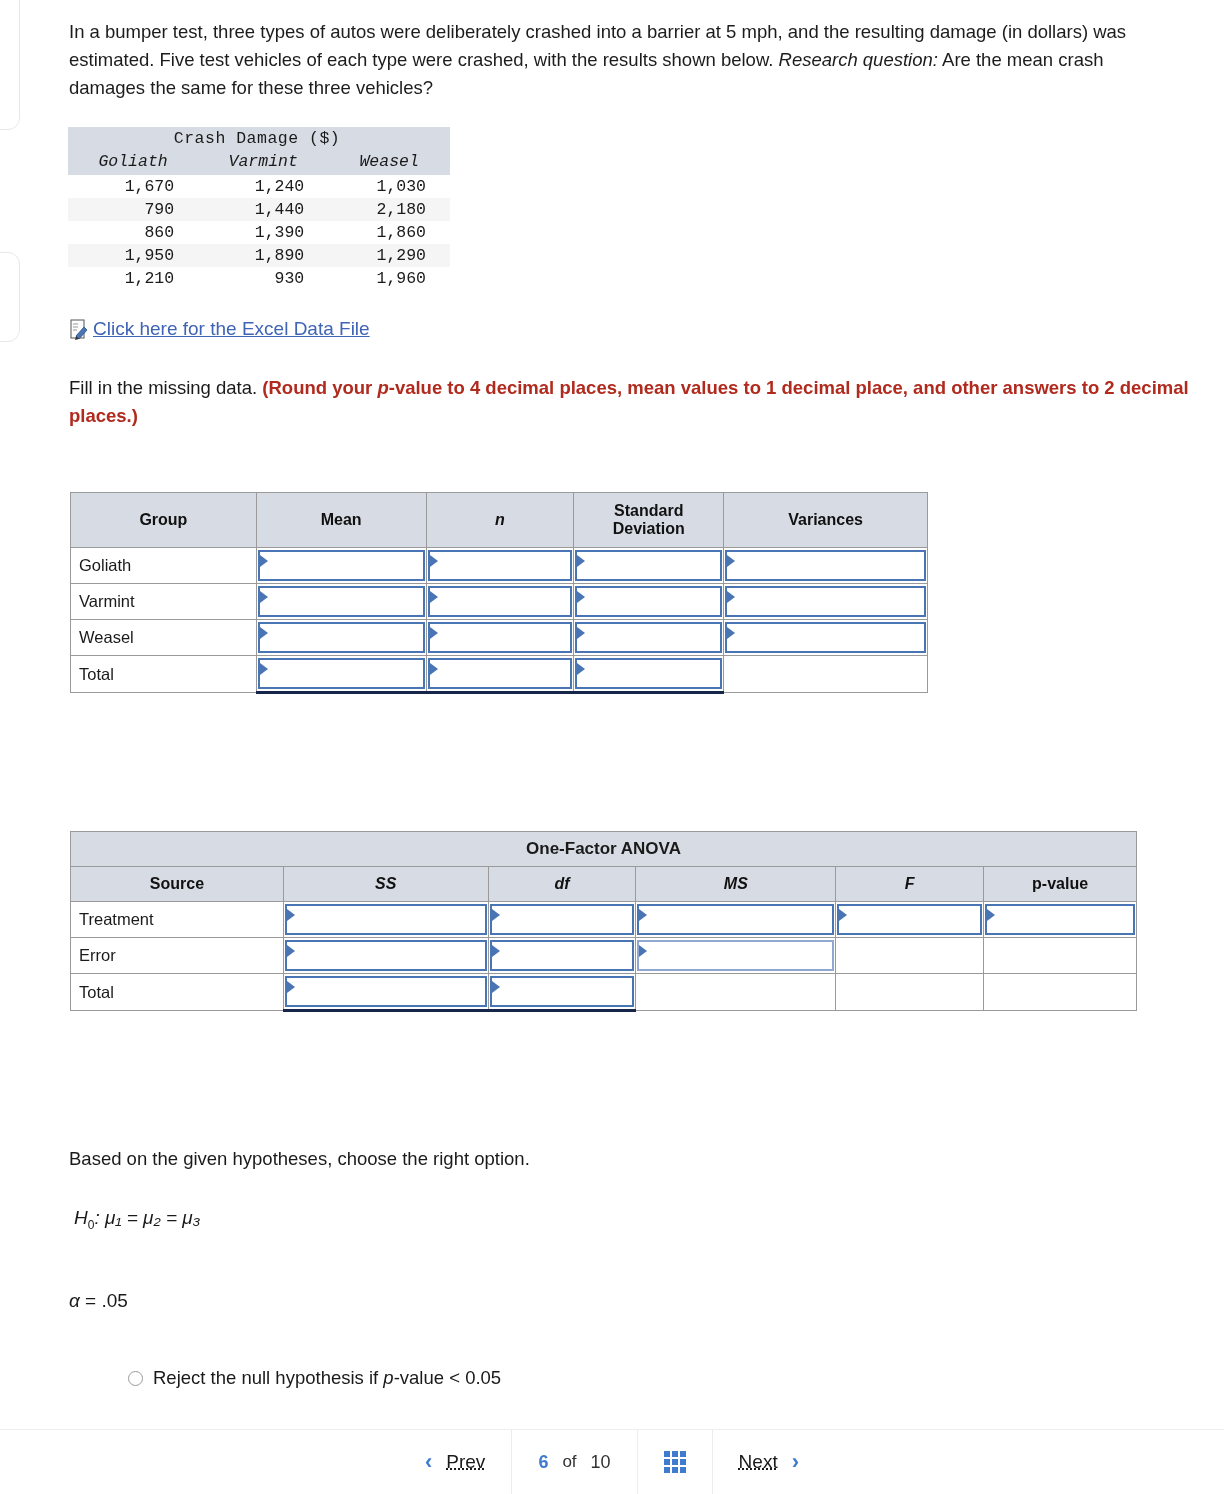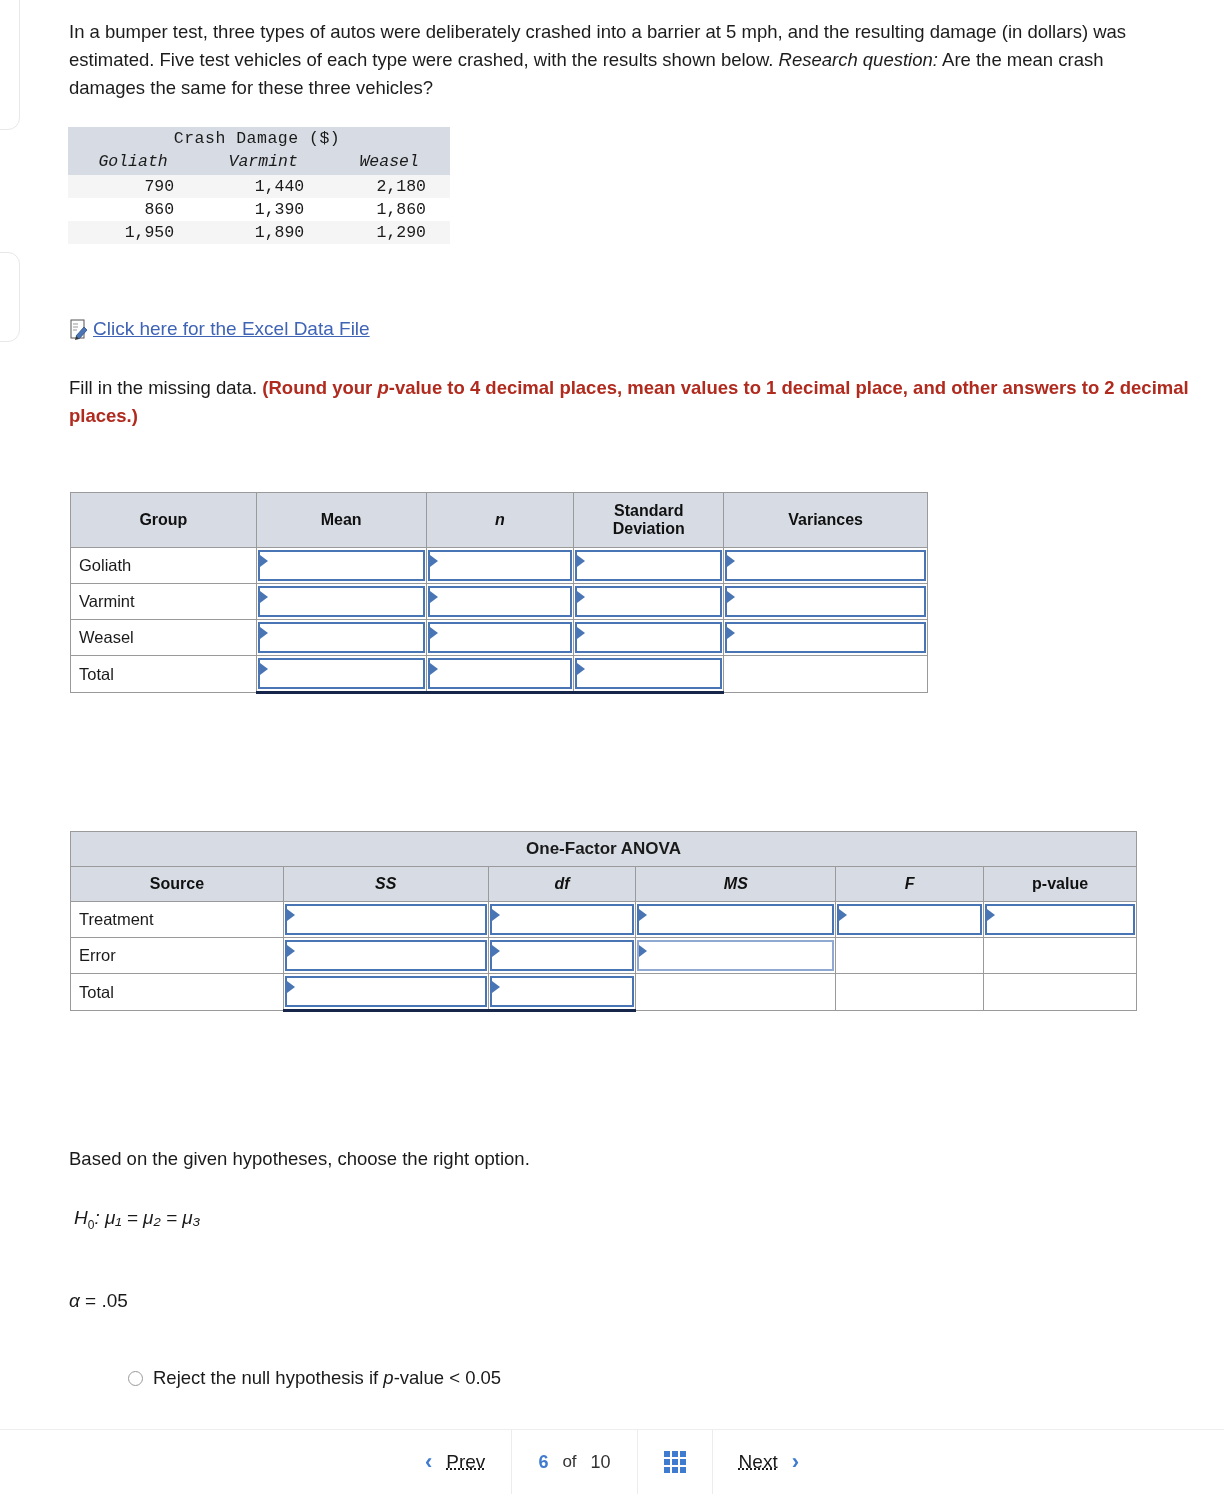--- a/index.html
+++ b/index.html
@@ -244,34 +244,44 @@
       <tr class="thead-row">
         <td colspan="3" class="title-cell">Crash Damage ($)</td>
       </tr>
       <tr class="grp-row">
         <td>Goliath</td>
         <td>Varmint</td>
         <td>Weasel</td>
       </tr>
     </thead>
     <tbody>
+      <tr>
+        <td>1,670</td>
+        <td>1,240</td>
+        <td>1,030</td>
+      </tr>
       <tr class="alt">
         <td>790</td>
         <td>1,440</td>
         <td>2,180</td>
       </tr>
       <tr>
         <td>860</td>
         <td>1,390</td>
         <td>1,860</td>
       </tr>
       <tr class="alt">
         <td>1,950</td>
         <td>1,890</td>
         <td>1,290</td>
+      </tr>
+      <tr>
+        <td>1,210</td>
+        <td>930</td>
+        <td>1,960</td>
       </tr>
     </tbody>
   </table>
 
   <div class="excel-link">
     <svg class="doc-icon" viewBox="0 0 18 21">
       <rect x="1" y="1" width="13" height="18" fill="#fdfdfd" stroke="#555" stroke-width="1"></rect>
       <line x1="3" y1="5" x2="8" y2="5" stroke="#999" stroke-width="1"></line>
       <line x1="3" y1="8" x2="8" y2="8" stroke="#999" stroke-width="1"></line>
       <line x1="3" y1="11" x2="7" y2="11" stroke="#999" stroke-width="1"></line>

